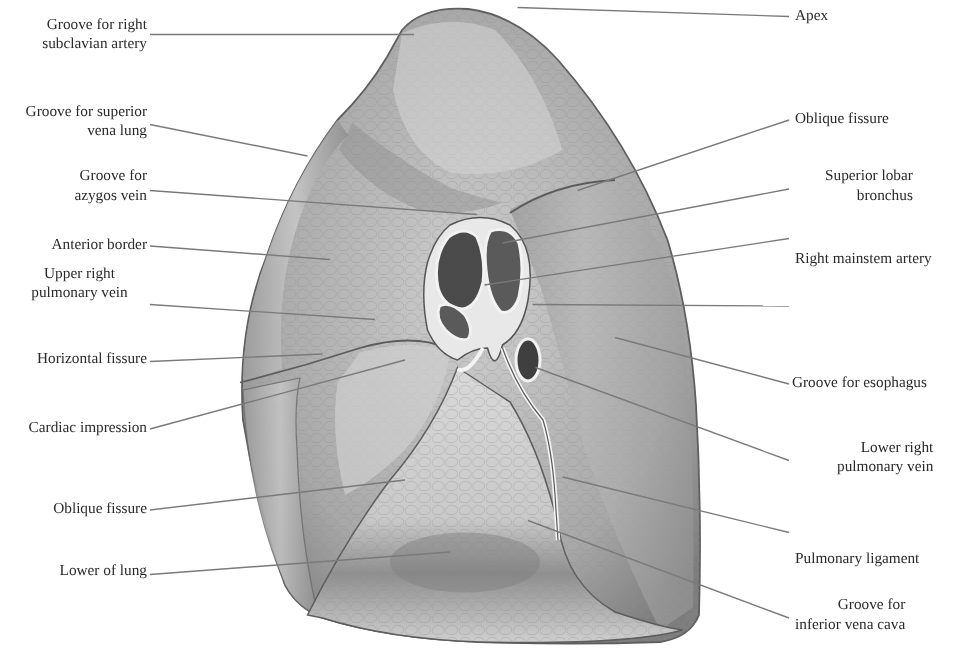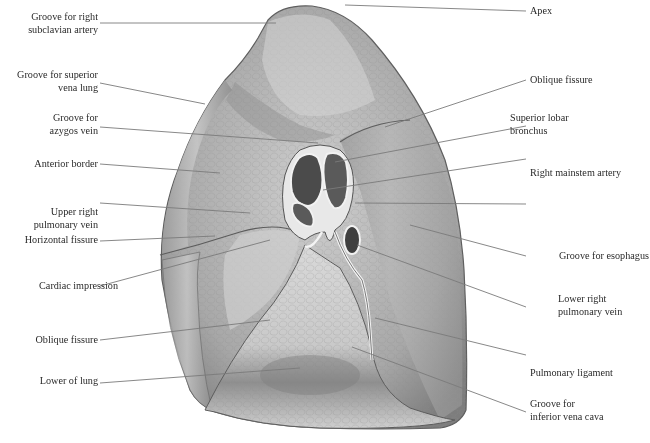--- a/index.html
+++ b/index.html
@@ -14,21 +14,21 @@
   }
   #art { position: absolute; left: 0; top: 0; }
   .lbl {
     position: absolute;
     font-size: 10.2px;
     line-height: 12.5px;
     color: #2a2a2a;
     white-space: pre;
   }
   .lbl.left { text-align: right; }
-  .lbl.right { text-align: left; }
+  .lbl.right { text-align: right; }
 </style>
 </head>
 <body>
 
 <div id="stage">
   <svg id="art" width="650" height="443" viewBox="0 0 650 443">
     <defs>
       <radialGradient id="gBody" cx="50%" cy="45%" r="65%">
         <stop offset="0%" stop-color="#cfcfcf"></stop>
         <stop offset="70%" stop-color="#a8a8a8"></stop>
@@ -119,31 +119,31 @@
       </g>
   </svg>
 
   <div class="lbl left" style="left:8px;top:11px;width:90px;">Groove for right
 subclavian artery</div>
   <div class="lbl left" style="left:0px;top:69px;width:98px;">Groove for superior
 vena lung</div>
   <div class="lbl left" style="left:8px;top:112px;width:90px;">Groove for
 azygos vein</div>
   <div class="lbl left" style="left:8px;top:158px;width:90px;">Anterior border</div>
-  <div class="lbl left" style="left:8px;top:206px;width:90px;">Upper right
+  <div class="lbl left" style="left:8px;top:177px;width:90px;text-align:center;">Upper right
 pulmonary vein</div>
   <div class="lbl left" style="left:0px;top:234px;width:98px;text-align:right;">Horizontal fissure</div>
-  <div class="lbl left" style="left:0px;top:280px;width:98px;margin-left:20px;">Cardiac impression</div>
+  <div class="lbl left" style="left:0px;top:280px;width:98px;">Cardiac impression</div>
   <div class="lbl left" style="left:8px;top:334px;width:90px;">Oblique fissure</div>
   <div class="lbl left" style="left:8px;top:375px;width:90px;">Lower of lung</div>
 
   <div class="lbl right" style="left:530px;top:5px;">Apex</div>
   <div class="lbl right" style="left:530px;top:74px;">Oblique fissure</div>
-  <div class="lbl right" style="left:510px;top:112px;">Superior lobar
+  <div class="lbl right" style="left:550px;top:112px;">Superior lobar
 bronchus</div>
   <div class="lbl right" style="left:530px;top:167px;">Right mainstem artery</div>
-  <div class="lbl right" style="left:528px;top:250px;margin-left:31px;">Groove for esophagus</div>
+  <div class="lbl right" style="left:528px;top:250px;">Groove for esophagus</div>
   <div class="lbl right" style="left:558px;top:293px;">Lower right
 pulmonary vein</div>
   <div class="lbl right" style="left:530px;top:367px;">Pulmonary ligament</div>
   <div class="lbl right" style="left:530px;top:398px;">Groove for
 inferior vena cava</div>
 </div>
 
 </body></html>

